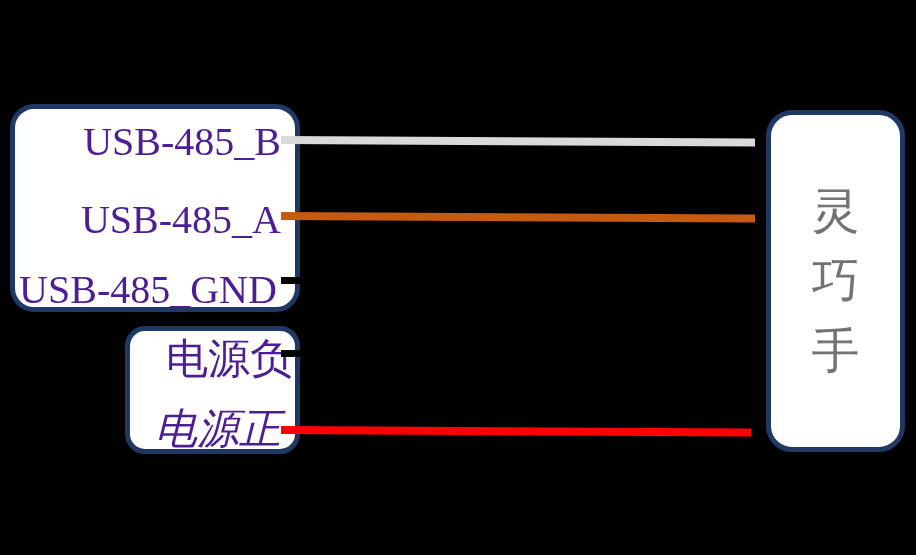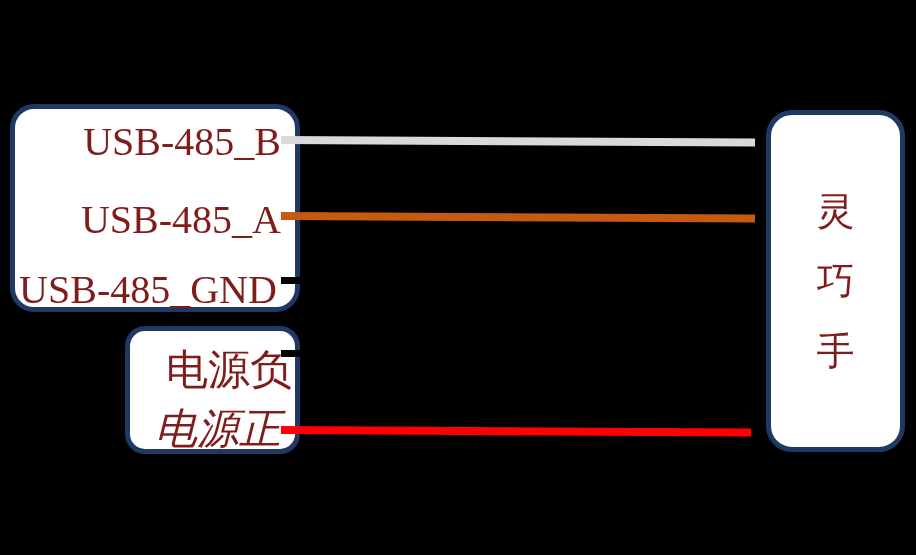--- a/index.html
+++ b/index.html
@@ -47,37 +47,37 @@
     justify-content: center;
   }
   .pin-label {
     position: absolute;
     left: 0;
     right: 0;
     height: 48px;
     line-height: 48px;
     text-align: right;
     padding-right: 14px;
-    color: #7f1d1d;
+    color: #4c1d95;
     font-size: 40px;
     white-space: nowrap;
   }
   .pin-label.cjk {
     font-size: 42px;
   }
   .usb-box .pin-b   { top: 9px; }
   .usb-box .pin-a   { top: 87px; margin-left: 28px; }
   .usb-box .pin-gnd { top: 157px; text-align: center; }
-  .power-box .pin-neg { top: 15px; margin-left: 36px; }
+  .power-box .pin-neg { top: 4px; margin-left: 36px; }
   .power-box .pin-pos { top: 74px; font-style: italic; }
   .hand-label {
     width: 52px;
-    font-size: 38px;
+    font-size: 48px;
     line-height: 70px;
-    color: #7f1d1d;
+    color: #737373;
     text-align: center;
     word-break: break-all;
     white-space: normal;
   }
   .wire {
     position: absolute;
     z-index: 2;
   }
   .wire-b {
     left: 281px;

